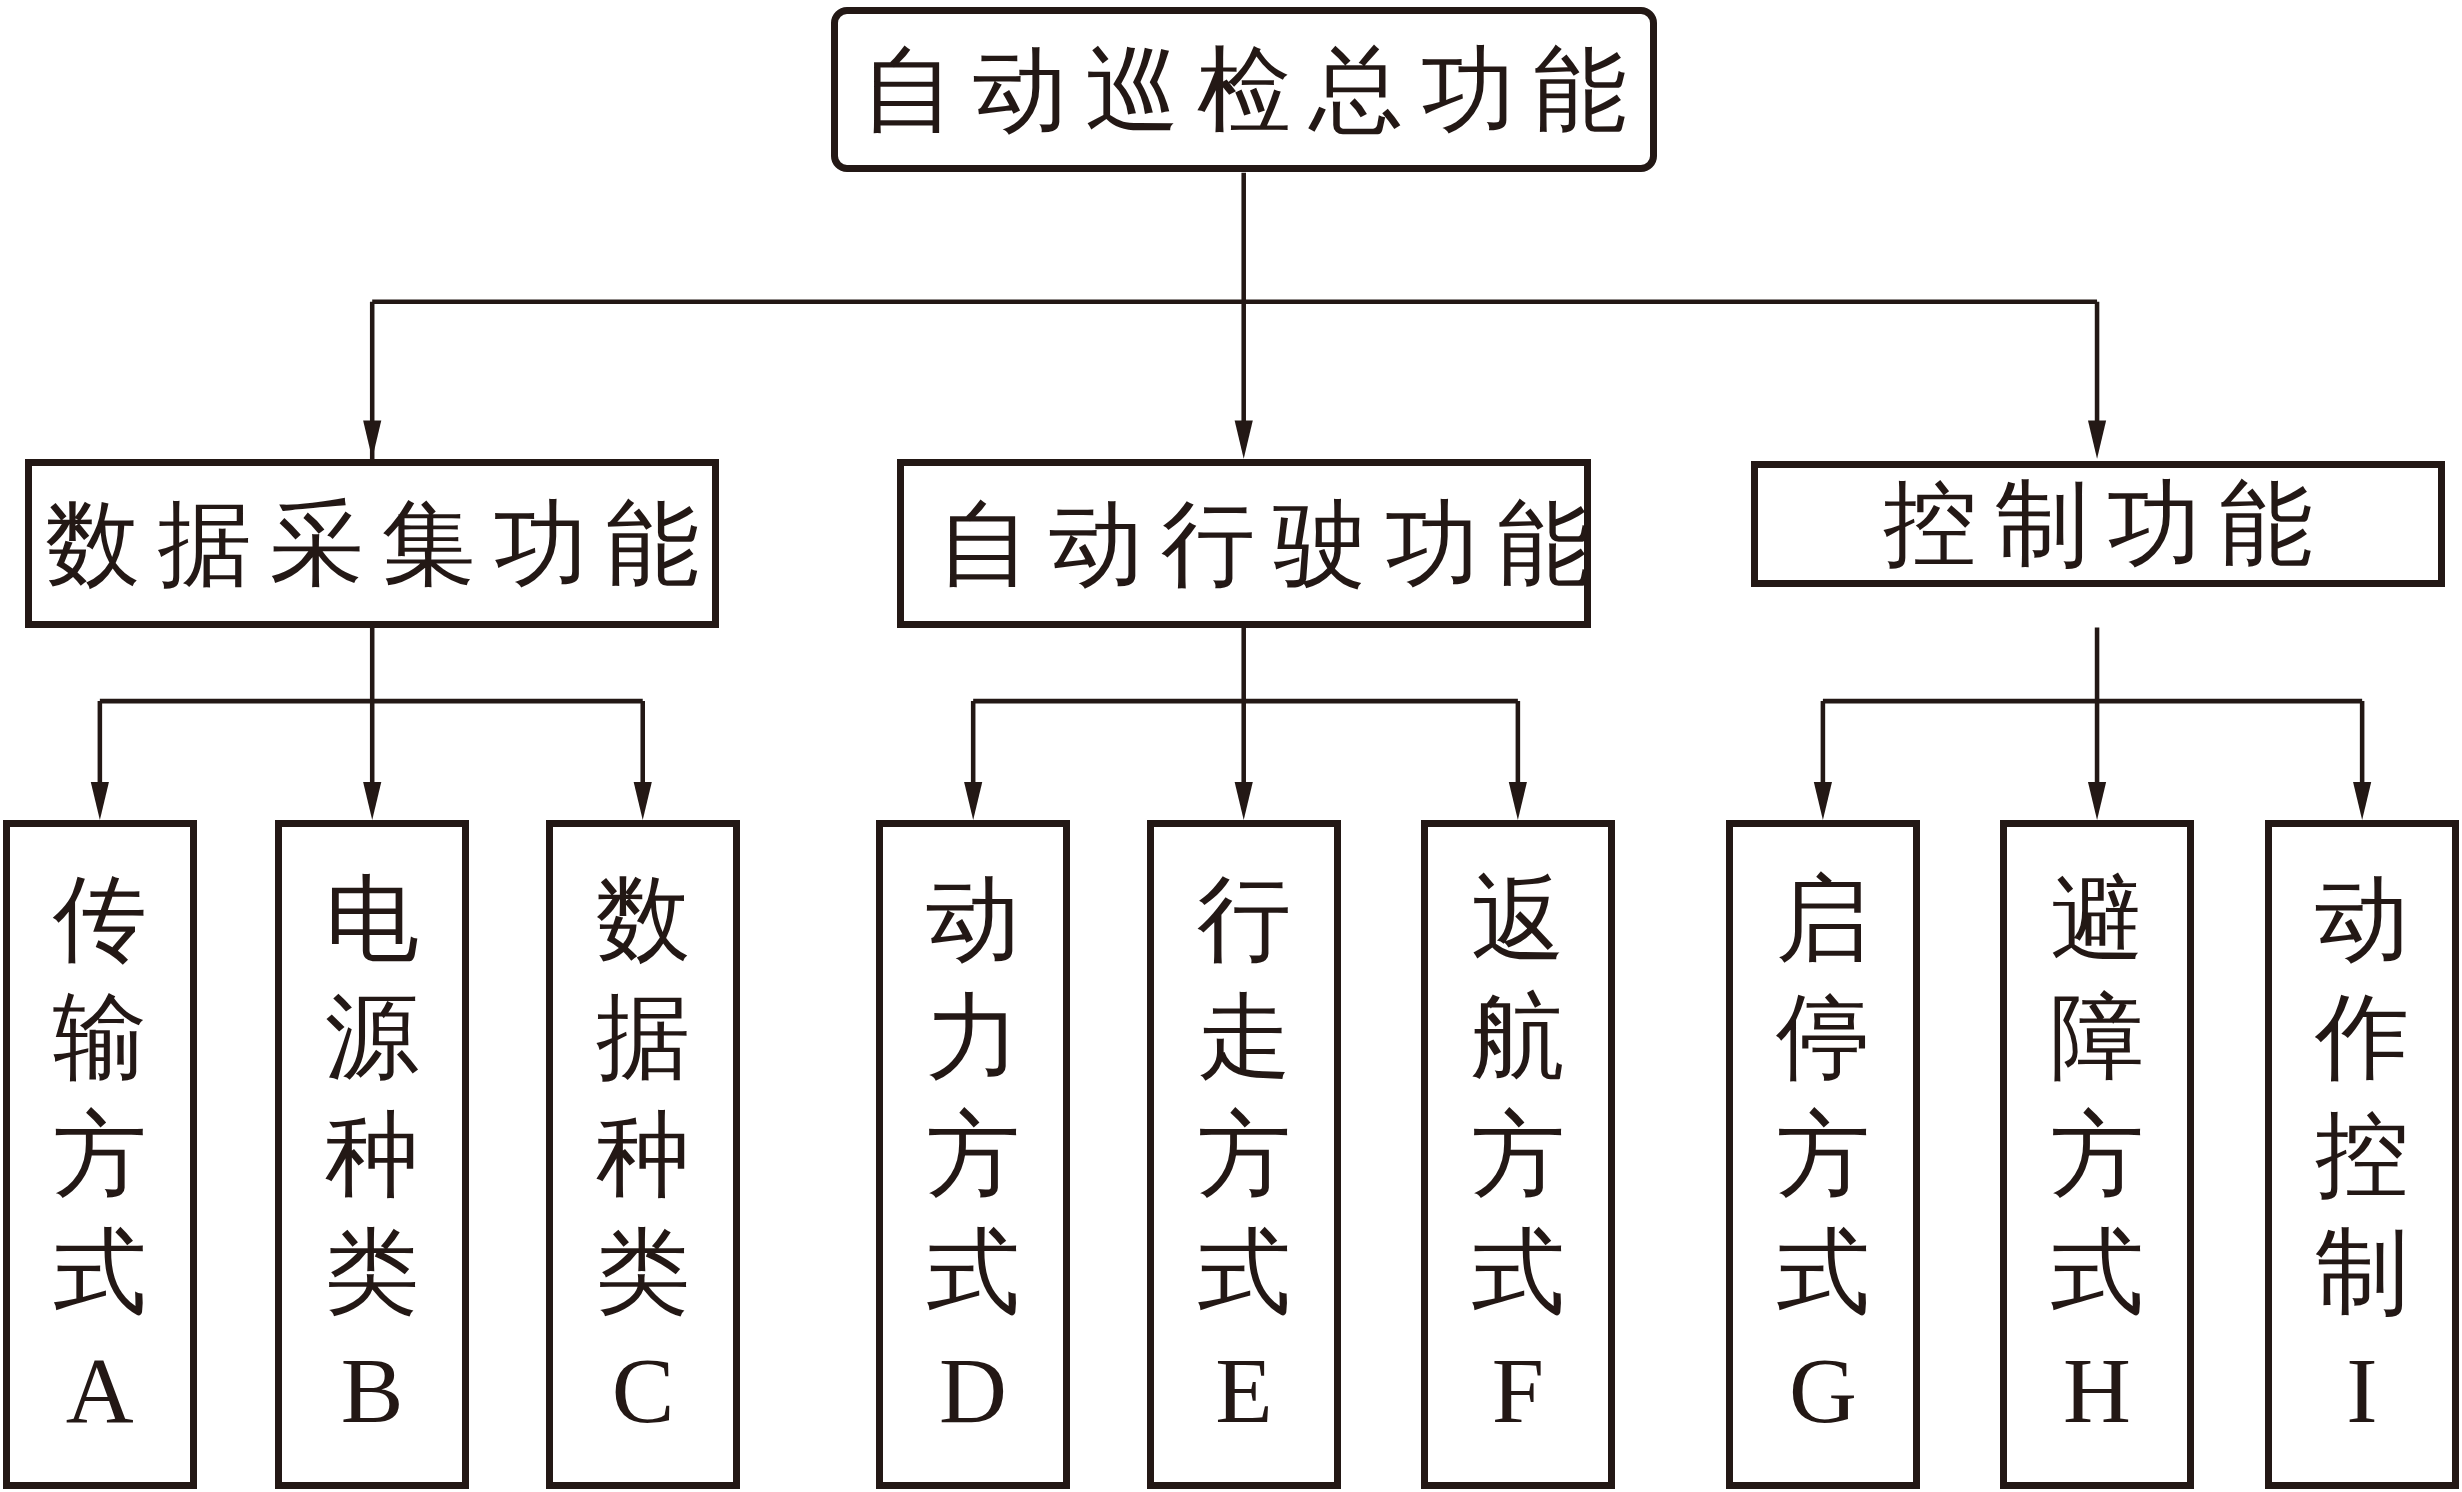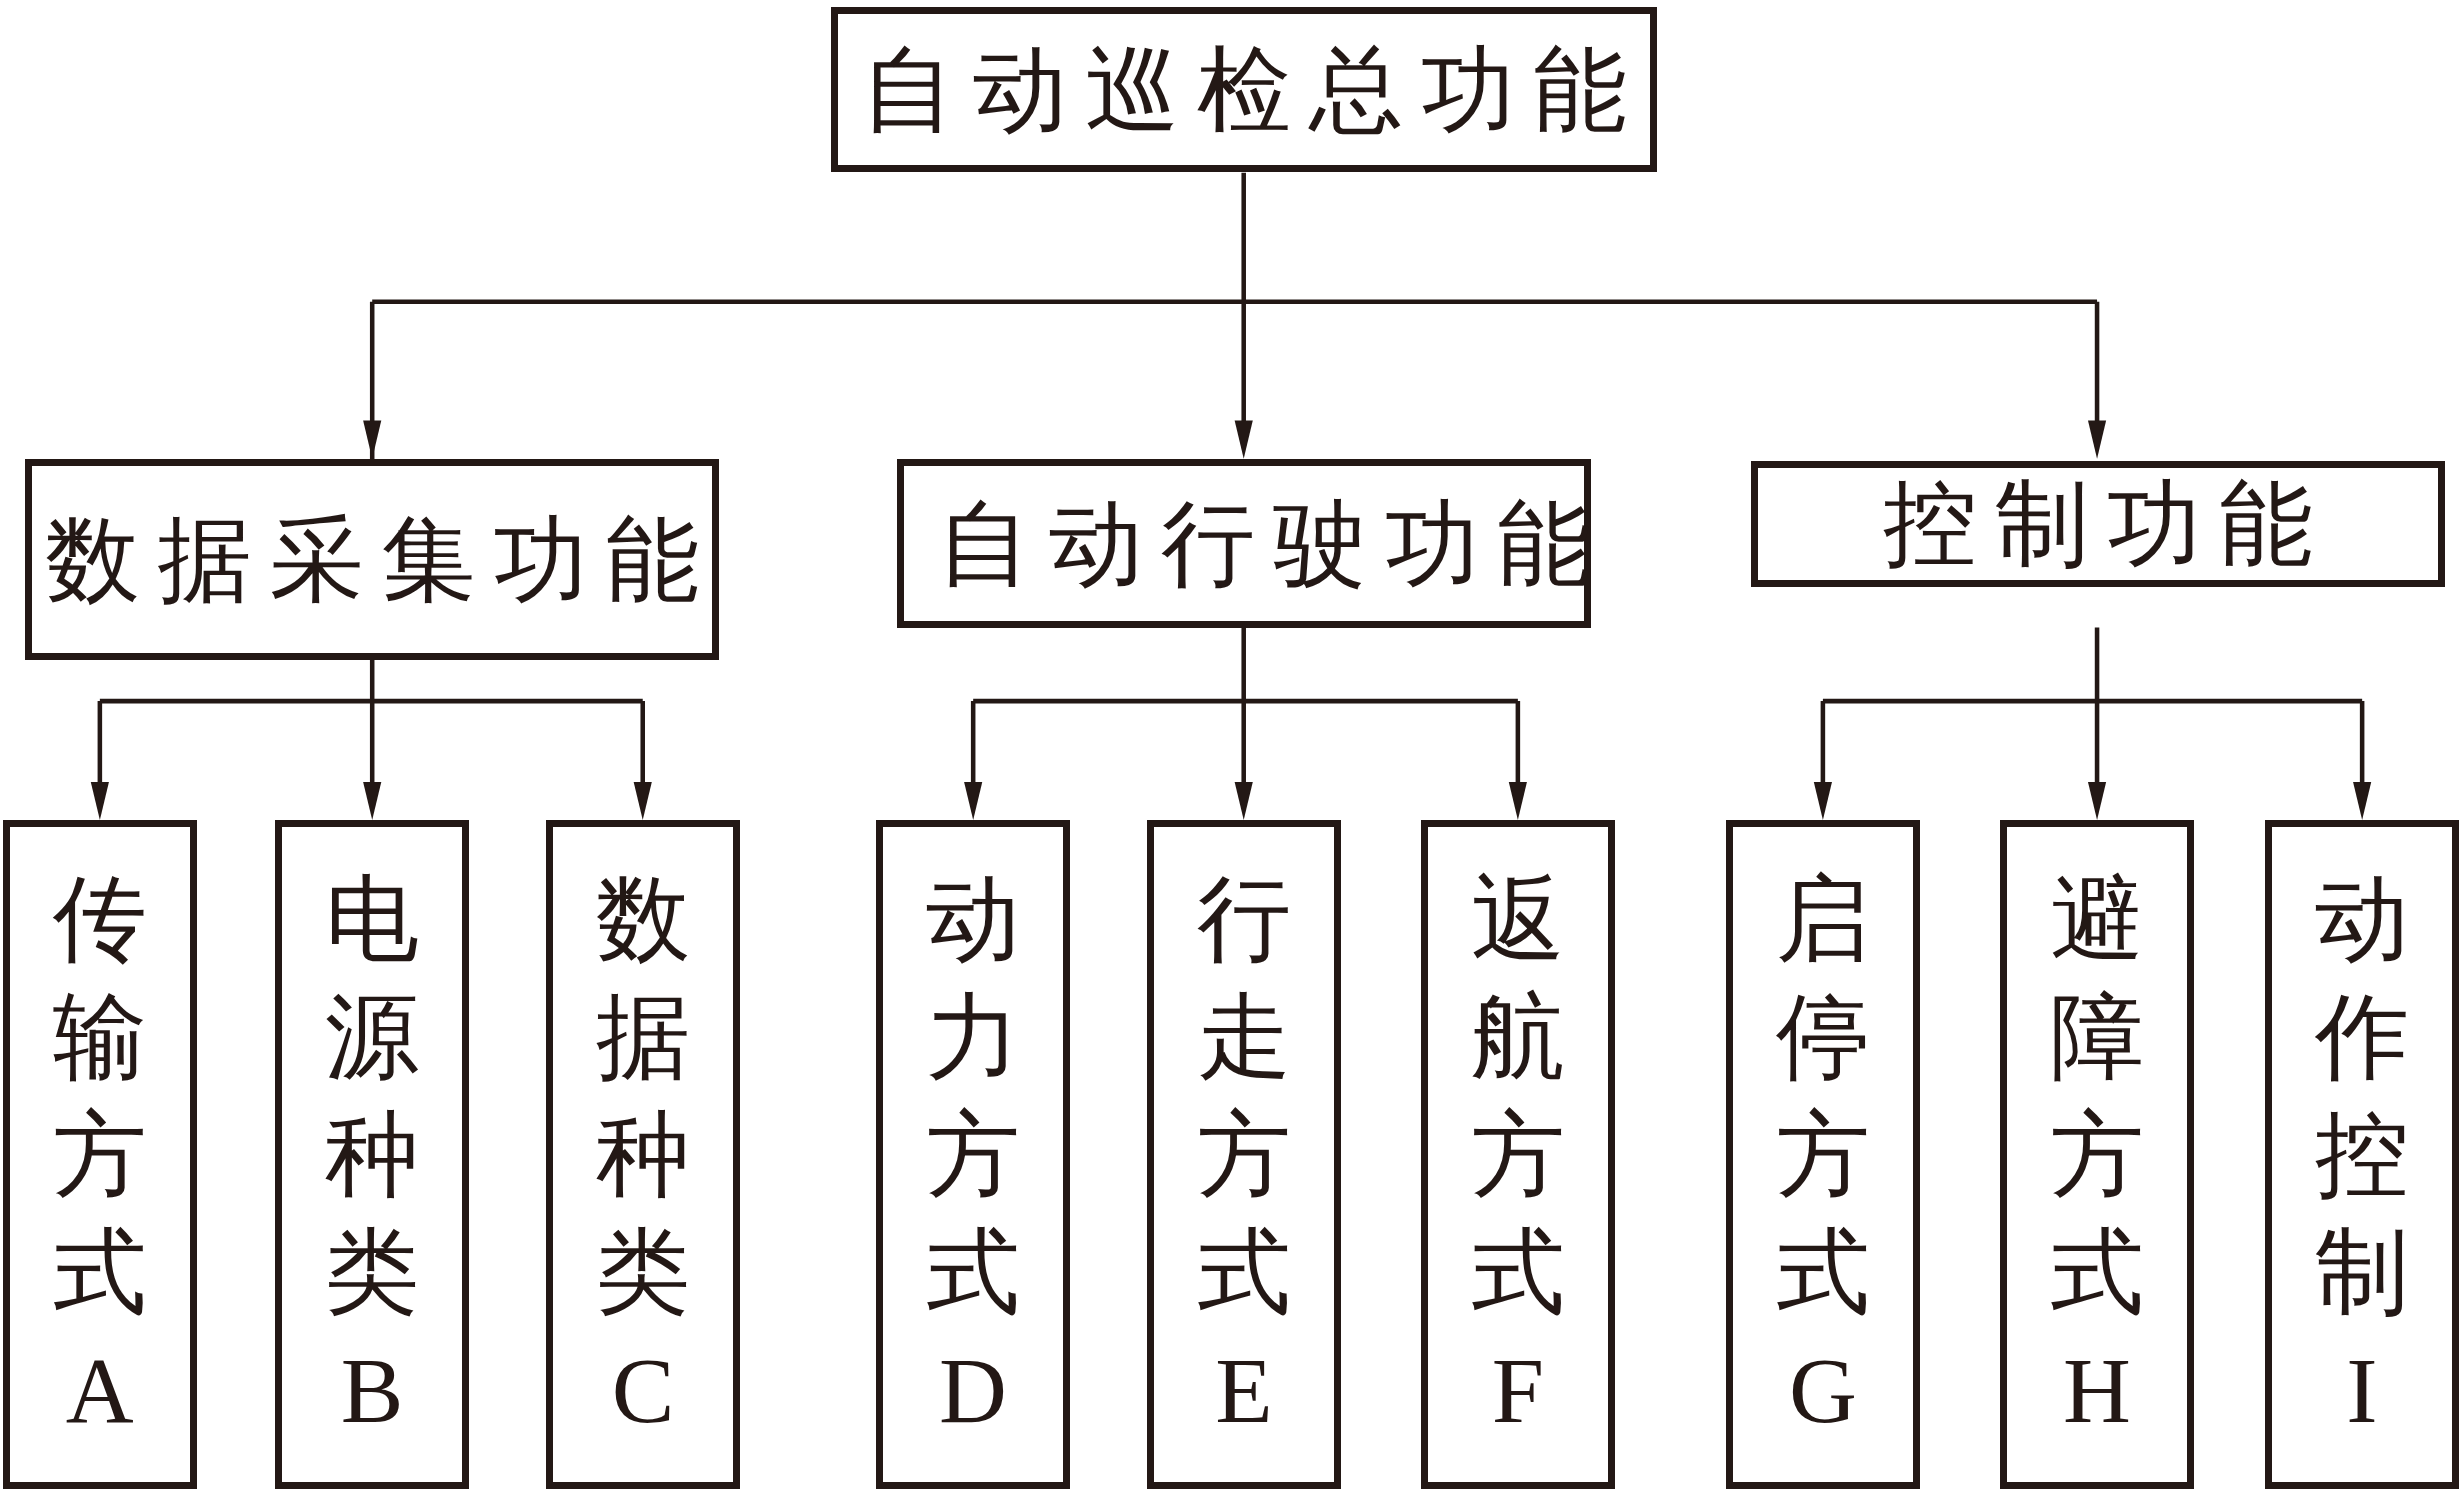--- a/index.html
+++ b/index.html
@@ -43,22 +43,22 @@
   .vbox {
     flex-direction: column;
     gap: 23.6px;
   }
   .vbox div {
     font-size: 94px;
     line-height: 1;
     text-align: center;
   }
   
-  #node-root    { left: 831px;  top: 7.3px;   width: 826px; height: 165px; }
-  #node-b1      { left: 25.4px;   top: 459px; width: 694px; height: 201px; }
+  #node-root    { left: 831px;  top: 7.3px;   width: 826px; height: 165px; border-radius: 16px; }
+  #node-b1      { left: 25.4px;   top: 459px; width: 694px; height: 169px; }
   #node-b2      { left: 897px;  top: 459px; width: 694px; height: 169px; padding-left: 40px; }
   #node-b3      { left: 1751px; top: 461px; width: 694px; height: 126px; }
   .leaf         { top: 820px; width: 194px; height: 669px; }
   #node-a { left: 2.7px; }
   #node-b { left: 275px; }
   #node-c { left: 546px; }
   #node-d { left: 876px; }
   #node-e { left: 1147px; }
   #node-f { left: 1421px; }
   #node-g { left: 1726px; }

